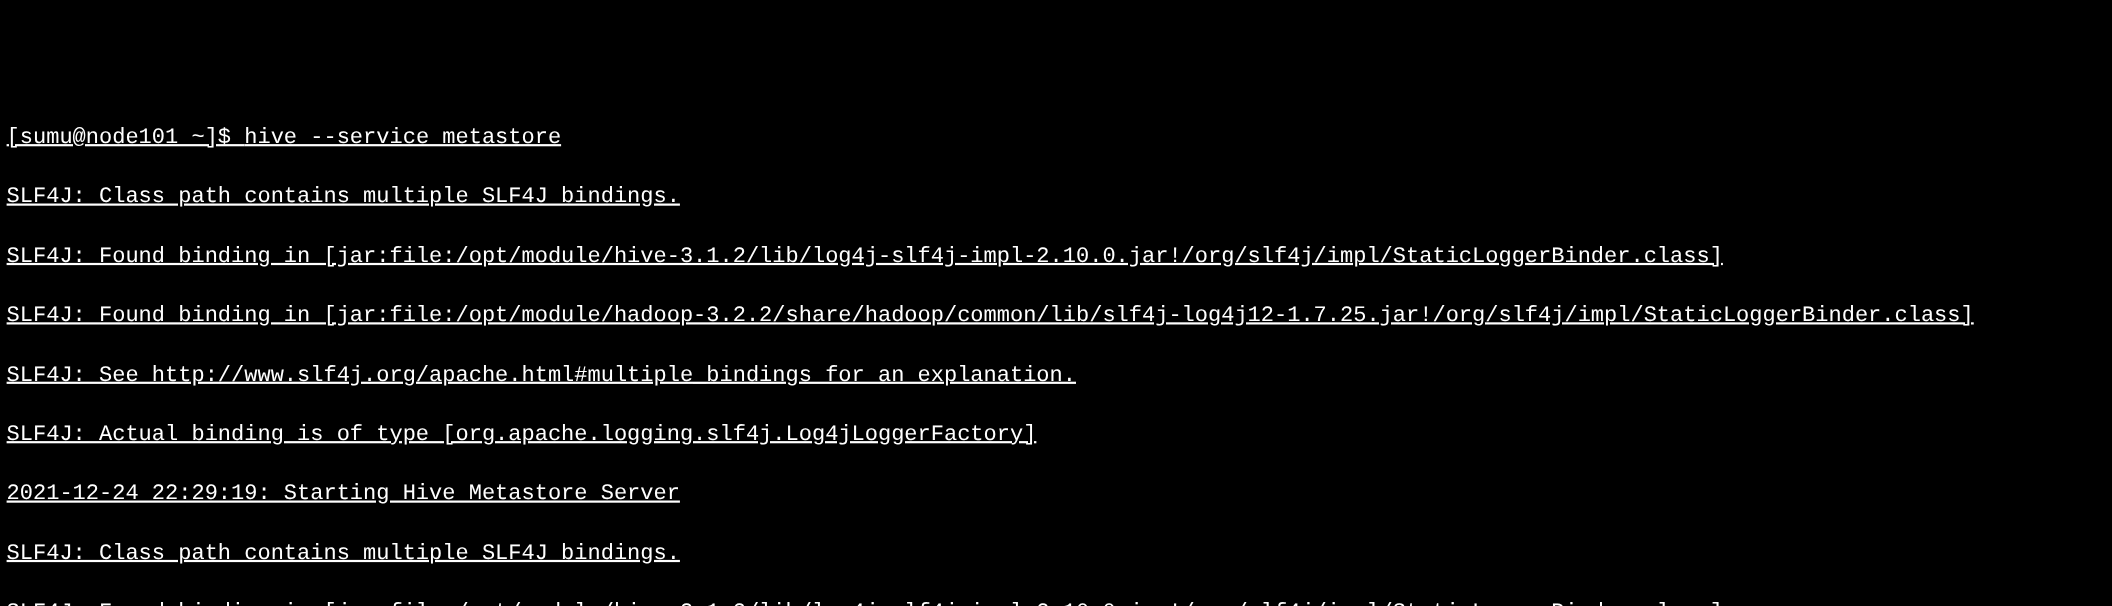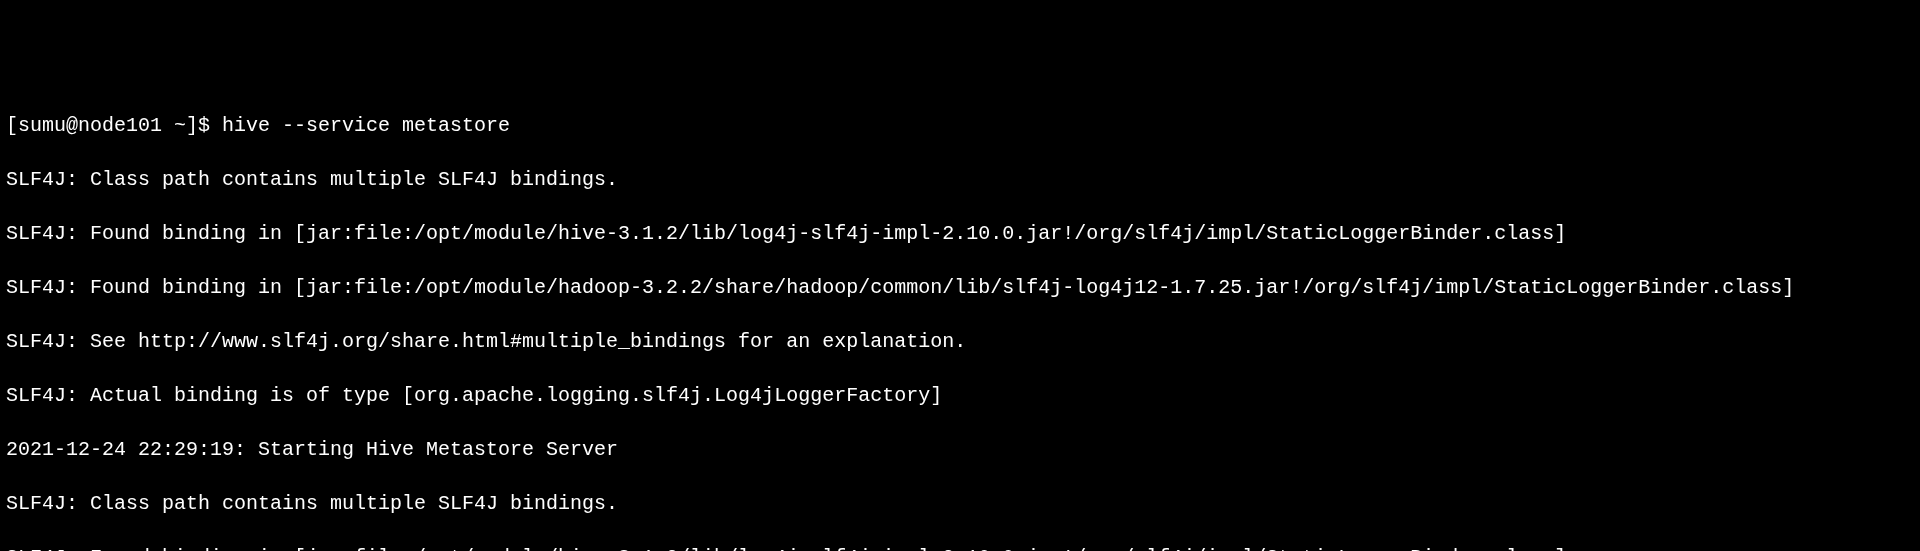--- a/index.html
+++ b/index.html
@@ -10,32 +10,33 @@
     font-family: "Consolas", "Monaco", "Courier New", monospace;
     font-size: 20px;
     line-height: 1.35;
     width: 1920px;
     box-sizing: border-box;
     white-space: pre-wrap;
     word-break: break-all;
   }
   .line {
     display: block;
+    text-decoration: underline;
   }
 </style>
 </head>
 <body>
 
 
 
 <span class="line"><span>[sumu@node101 ~]$ </span><span>hive --service metastore</span></span>
 <span class="line">SLF4J: Class path contains multiple SLF4J bindings.</span>
 <span class="line">SLF4J: Found binding in [jar:file:/opt/module/hive-3.1.2/lib/log4j-slf4j-impl-2.10.0.jar!/org/slf4j/impl/StaticLoggerBinder.class]</span>
 <span class="line">SLF4J: Found binding in [jar:file:/opt/module/hadoop-3.2.2/share/hadoop/common/lib/slf4j-log4j12-1.7.25.jar!/org/slf4j/impl/StaticLoggerBinder.class]</span>
-<span class="line">SLF4J: See http://www.slf4j.org/share.html#multiple_bindings for an explanation.</span>
+<span class="line">SLF4J: See http://www.slf4j.org/apache.html#multiple_bindings for an explanation.</span>
 <span class="line">SLF4J: Actual binding is of type [org.apache.logging.slf4j.Log4jLoggerFactory]</span>
 <span class="line">2021-12-24 22:29:19: Starting Hive Metastore Server</span>
 <span class="line">SLF4J: Class path contains multiple SLF4J bindings.</span>
 <span class="line">SLF4J: Found binding in [jar:file:/opt/module/hive-3.1.2/lib/log4j-slf4j-impl-2.10.0.jar!/org/slf4j/impl/StaticLoggerBinder.class]</span>
 
 
 
 
 
 

